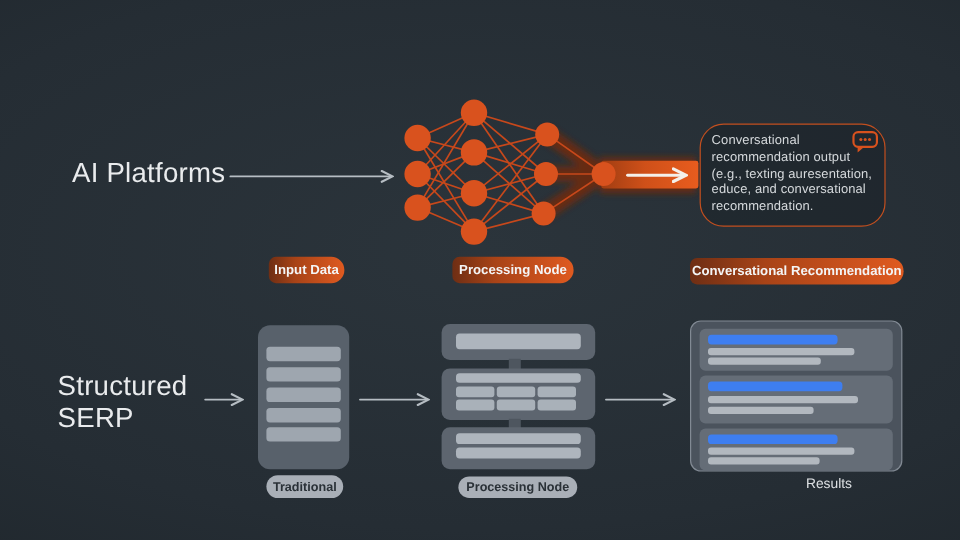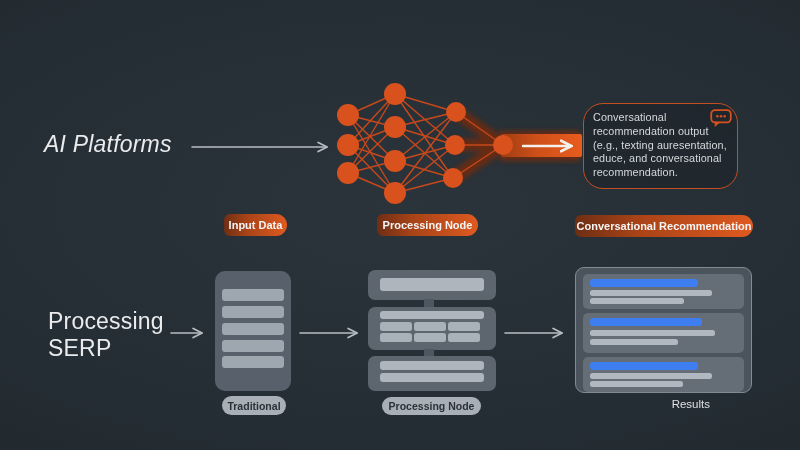--- a/index.html
+++ b/index.html
@@ -8,21 +8,21 @@
     font-family:"Liberation Sans",sans-serif;
     background:radial-gradient(ellipse 120% 100% at 50% 46%, #2b343b 0%, #252d34 52%, #1b2227 100%);
   }
   .abs{position:absolute;}
   svg.layer{position:absolute;left:0;top:0;width:800px;height:450px;}
 
   .row-title{
     position:absolute;color:#e9ebed;font-size:23px;font-weight:500;
     letter-spacing:.2px;line-height:27px;
   }
-  .ai-title{left:44px;top:131px;font-style:italic;}
+  .ai-title{left:60px;top:131px;}
   .serp-title{left:48px;top:308px;width:135px;}
 
   
   .conv-box{
     left:583px;top:103px;width:155px;height:86px;box-sizing:border-box;
     border:1.5px solid #c24f1f;border-radius:20px;
     background:rgba(14,20,24,.28);
   }
   .conv-text{
     position:absolute;left:9px;top:7px;width:138px;
@@ -180,21 +180,21 @@
         <circle cx="16" cy="8" r="1.4" fill="#d8521e"></circle>
         <path d="M5,14 L5,20 L11.5,14.5 Z" fill="#d8521e"></path>
       </svg>
     </div>
   </div>
 
   <div class="pill orange pill-input">Input Data</div>
   <div class="pill orange pill-proc">Processing Node</div>
   <div class="pill orange pill-conv">Conversational Recommendation</div>
 
-  <div class="row-title serp-title">Processing SERP</div>
+  <div class="row-title serp-title">Structured SERP</div>
 
   <div class="abs structured-box">
     <div class="sbar" style="top:18px"></div>
     <div class="sbar" style="top:35px"></div>
     <div class="sbar" style="top:52px"></div>
     <div class="sbar" style="top:69px"></div>
     <div class="sbar" style="top:85px"></div>
   </div>
 
   <div class="abs proc-box proc1">

